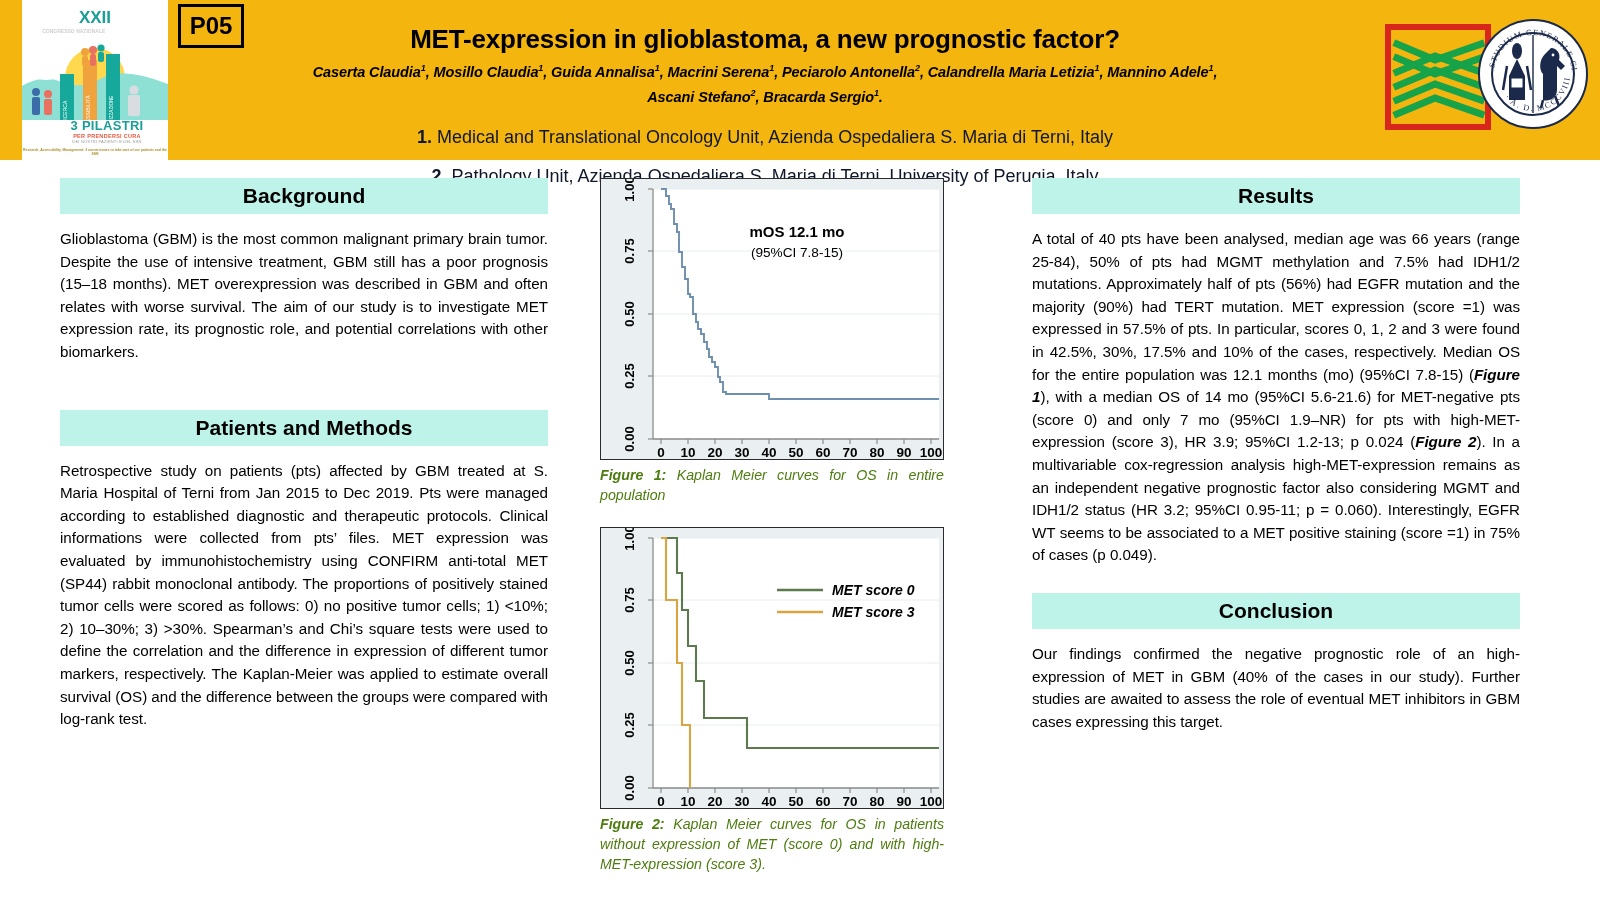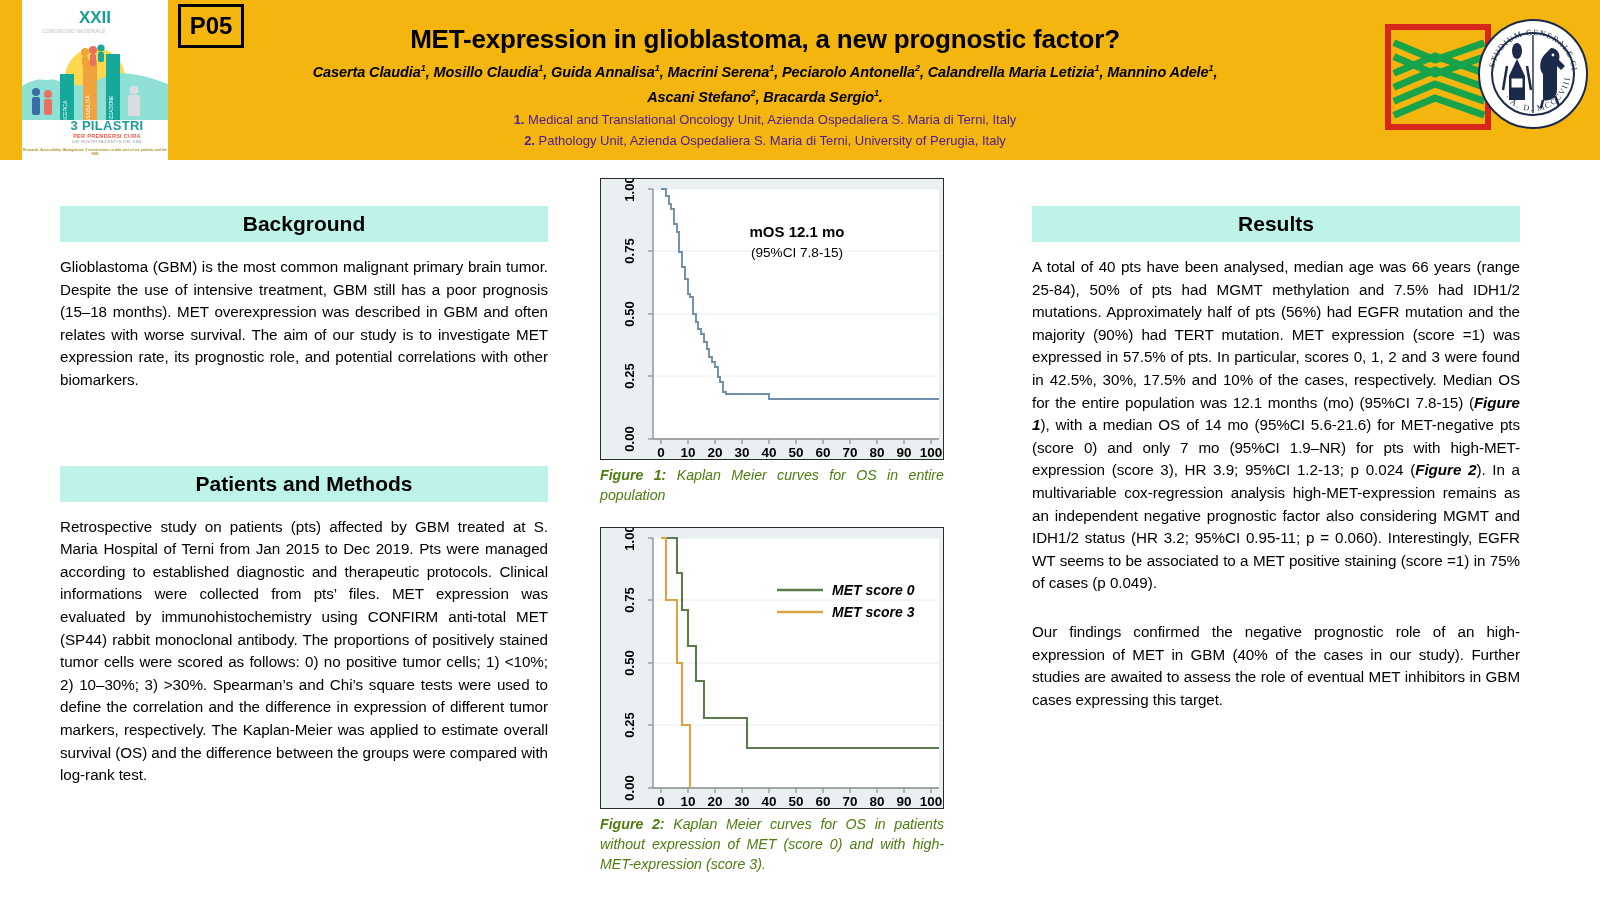--- a/index.html
+++ b/index.html
@@ -37,36 +37,36 @@
   .poster-code {
     position:absolute; left:178px; top:4px; width:66px; height:44px;
     border:3px solid #000; background:#f5b50f;
     display:flex; align-items:center; justify-content:center;
     font-size:24px; font-weight:bold; color:#000;
   }
   .head-text { position:absolute; left:200px; top:24px; width:1130px; text-align:center; }
   .ptitle { font-size:26px; font-weight:bold; color:#000; line-height:30px; letter-spacing:-.2px;}
   .pauthors { font-size:14.5px; font-weight:bold; font-style:italic; color:#000;
      line-height:21px; margin-top:4px; letter-spacing:-.1px;}
-  .paffil { font-size:13px; color:#4c1d95; line-height:19px; margin-top:2px; }
+  .paffil { font-size:18px; color:#0f172a; line-height:19px; margin-top:20px; }
   .paffil b { font-weight:bold; }
   sup { font-size:9px; vertical-align:super; }
 
   .logo-hosp { position:absolute; left:1385px; top:24px; width:106px; height:106px; }
   .logo-uni  { position:absolute; left:1477px; top:18px; width:112px; height:112px; }
 
   
   .col { position:absolute; top:178px; }
   .col-left  { left:60px;   width:488px; }
   .col-mid   { left:600px;  width:360px; }
   .col-right { left:1032px; width:488px; }
 
   .sec-head {
     background:#bdf3e8; height:36px; display:flex; align-items:center; justify-content:center;
-    font-size:21px; font-weight:bold; color:#000; margin-bottom:14px;margin-top:28px;
+    font-size:21px; font-weight:bold; color:#000; margin-bottom:14px;
   }
   .body-text {
     font-size:15.2px; line-height:22.6px; color:#000; text-align:justify;
     letter-spacing:-.05px;
   }
   .gap { height:46px; }
 
   
   .chartbox { position:relative; width:344px; height:282px; background:#eaf0f2;
      border:1px solid #2b2b2b; }
@@ -340,16 +340,17 @@
     </div>
     <div class="figcap">
       <b>Figure 2:</b><span> Kaplan Meier curves for OS in patients without expression of MET (score 0) and with high-MET-expression (score 3).</span>
     </div>
   </div>
 
   <div class="col col-right">
     <div class="sec-head">Results</div>
     <div class="body-text">A total of 40 pts have been analysed, median age was 66 years (range 25-84), 50% of pts had MGMT methylation and 7.5% had IDH1/2 mutations. Approximately half of pts (56%) had EGFR mutation and the majority (90%) had TERT mutation. MET expression (score =1) was expressed in 57.5% of pts. In particular, scores 0, 1, 2 and 3 were found in 42.5%, 30%, 17.5% and 10% of the cases, respectively. Median OS for the entire population was 12.1 months (mo) (95%CI 7.8-15) (<b><i>Figure 1</i></b>), with a median OS of 14 mo (95%CI 5.6-21.6) for MET-negative pts (score 0) and only 7 mo (95%CI 1.9–NR) for pts with high-MET-expression (score 3), HR 3.9; 95%CI 1.2-13; p 0.024 (<b><i>Figure 2</i></b>). In a multivariable cox-regression analysis high-MET-expression remains as an independent negative prognostic factor also considering MGMT and IDH1/2 status (HR 3.2; 95%CI 0.95-11; p = 0.060). Interestingly, EGFR WT seems to be associated to a MET positive staining (score =1) in 75% of cases (p 0.049).</div>
     <div style="height:26px"></div>
+    <div class="sec-head">Conclusion</div>
     <div class="body-text">Our findings confirmed the negative prognostic role of an high-expression of MET in GBM (40% of the cases in our study). Further studies are awaited to assess the role of eventual MET inhibitors in GBM cases expressing this target.</div>
   </div>
 
 </div>
 
 </body></html>

